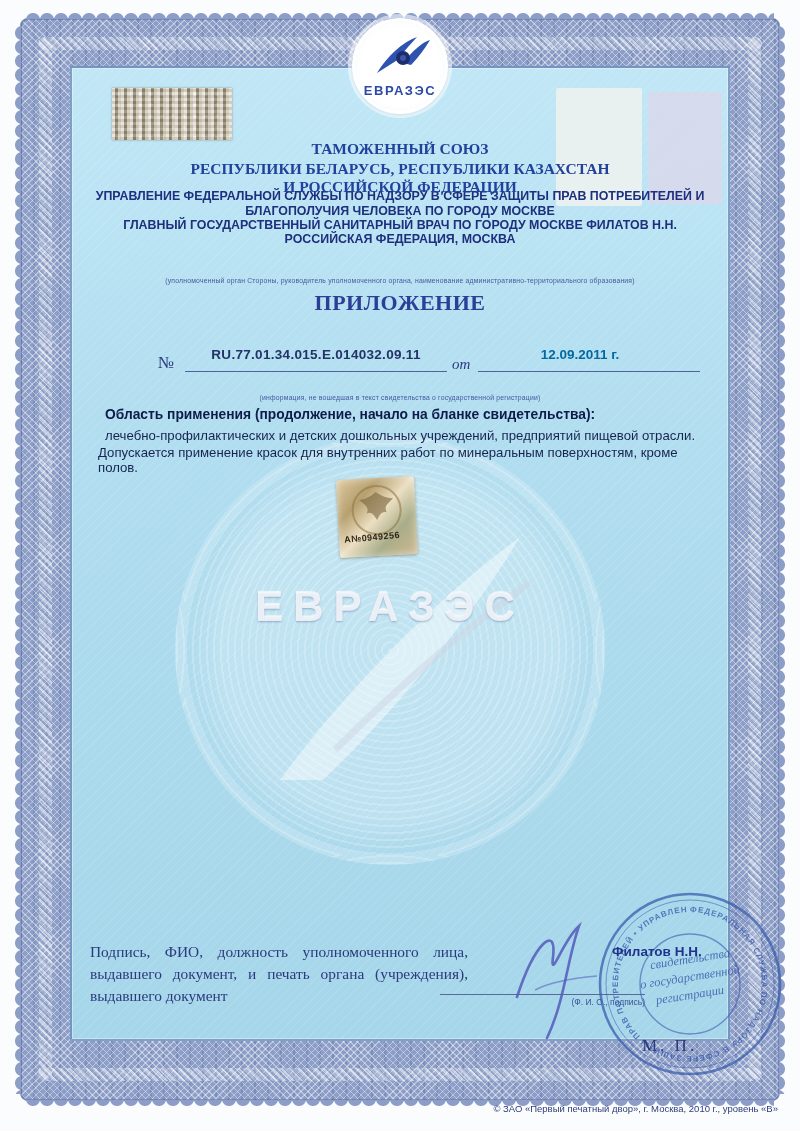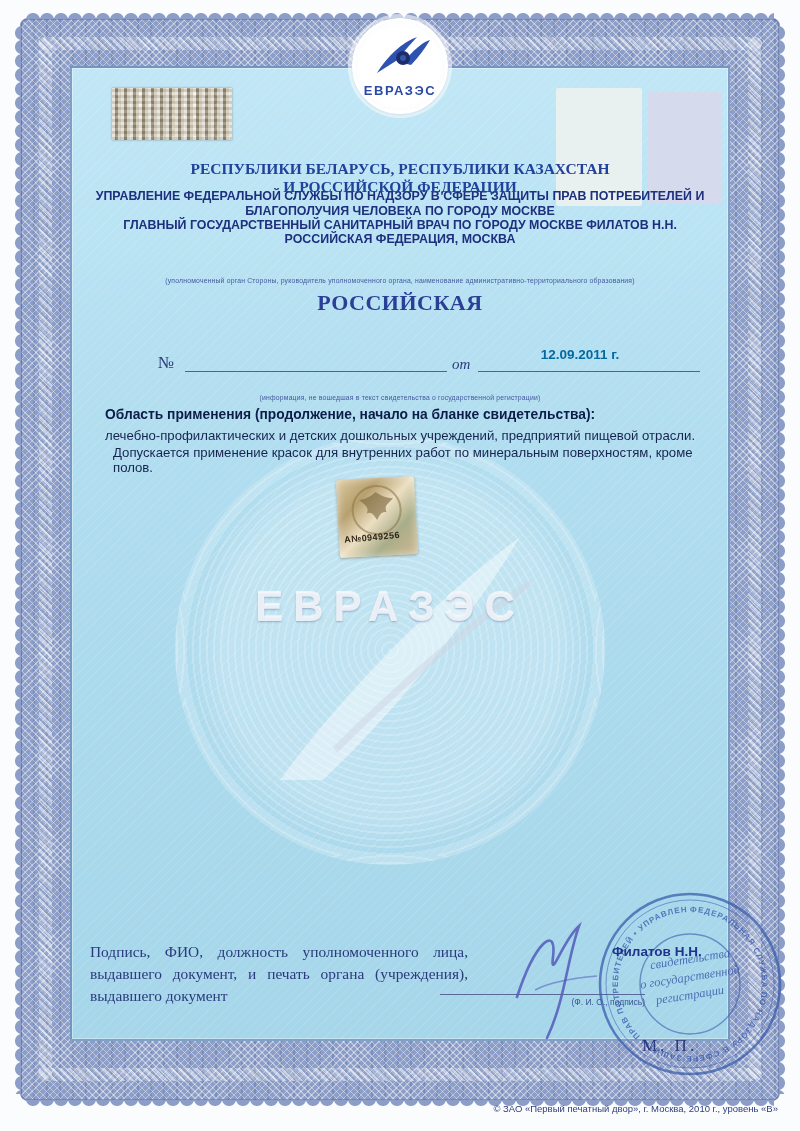--- a/index.html
+++ b/index.html
@@ -162,40 +162,42 @@
       <circle cx="30" cy="27" r="7" fill="#1c2d6b"></circle>
       <circle cx="30" cy="27" r="3" fill="#3a56a8"></circle>
     </svg>
     <div class="logo-text">ЕВРАЗЭС</div>
   </div>
 
   <div class="holo-strip"></div>
   <div class="patch patch-a"></div>
   <div class="patch patch-b"></div>
 
+  <div class="abs ctr hdr-serif" style="top:140px">ТАМОЖЕННЫЙ СОЮЗ</div>
   <div class="abs ctr hdr-serif" style="top:160px">РЕСПУБЛИКИ БЕЛАРУСЬ, РЕСПУБЛИКИ КАЗАХСТАН</div>
   <div class="abs ctr hdr-sans" style="top:189px">УПРАВЛЕНИЕ ФЕДЕРАЛЬНОЙ СЛУЖБЫ ПО НАДЗОРУ В СФЕРЕ ЗАЩИТЫ ПРАВ ПОТРЕБИТЕЛЕЙ И</div>
   <div class="abs ctr hdr-serif" style="top:178px">И РОССИЙСКОЙ ФЕДЕРАЦИИ</div>
   <div class="abs ctr hdr-sans" style="top:204px">БЛАГОПОЛУЧИЯ ЧЕЛОВЕКА ПО ГОРОДУ МОСКВЕ</div>
   <div class="abs ctr hdr-sans" style="top:218px">ГЛАВНЫЙ ГОСУДАРСТВЕННЫЙ САНИТАРНЫЙ ВРАЧ ПО ГОРОДУ МОСКВЕ ФИЛАТОВ Н.Н.</div>
   <div class="abs ctr hdr-sans" style="top:232px">РОССИЙСКАЯ ФЕДЕРАЦИЯ, МОСКВА</div>
   <div class="abs ctr caption" style="top:277px">(уполномоченный орган Стороны, руководитель уполномоченного органа, наименование административно-территориального образования)</div>
 
-  <div class="abs ctr title-l1" style="top:290px">РОССИЙСКАЯ</div>
+  <div class="abs ctr title-l1" style="top:290px">ПРИЛОЖЕНИЕ</div>
 
   <div class="abs no-label">№</div>
+  <div class="abs reg-number">RU.77.01.34.015.Е.014032.09.11</div>
   <div class="abs line1"></div>
   <div class="abs from-label">от</div>
   <div class="abs reg-date">12.09.2011 г.</div>
   <div class="abs line2"></div>
   <div class="abs ctr caption" style="top:394px">(информация, не вошедшая в текст свидетельства о государственной регистрации)</div>
 
   <div class="abs scope-t" style="left:105px; top:428px">лечебно-профилактических и детских дошкольных учреждений, предприятий пищевой отрасли.</div>
   <div class="abs scope-h">Область применения (продолжение, начало на бланке свидетельства):</div>
-  <div class="abs scope-t" style="left:113px; top:445px">Допускается применение красок для внутренних работ по минеральным поверхностям, кроме полов.</div>
+  <div class="abs scope-t" style="left:98px; top:445px">Допускается применение красок для внутренних работ по минеральным поверхностям, кроме полов.</div>
 
   <div class="abs sig-text">Подпись, ФИО, должность уполномоченного лица, выдавшего документ, и печать органа (учреждения), выдавшего документ</div>
   <div class="abs sig-line"></div>
   <div class="abs sig-caption">(Ф. И. О., подпись)</div>
 
   <svg class="sig-svg" width="110" height="130" viewBox="0 0 110 130">
     <path d="M12 85 C30 30 52 12 48 45 C45 70 58 28 74 14 C62 48 60 88 42 126" fill="none" stroke="rgba(84,90,186,0.85)" stroke-width="2.6" stroke-linecap="round"></path>
     <path d="M30 78 C45 70 70 66 92 64" fill="none" stroke="rgba(84,90,186,0.55)" stroke-width="1.6"></path>
   </svg>
 

